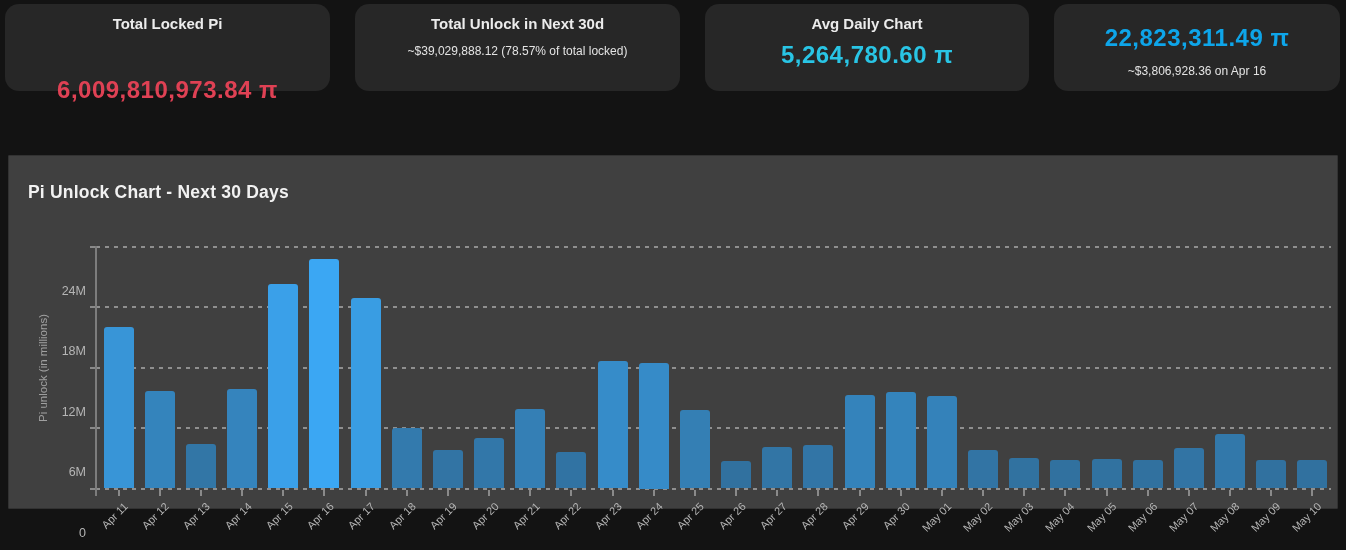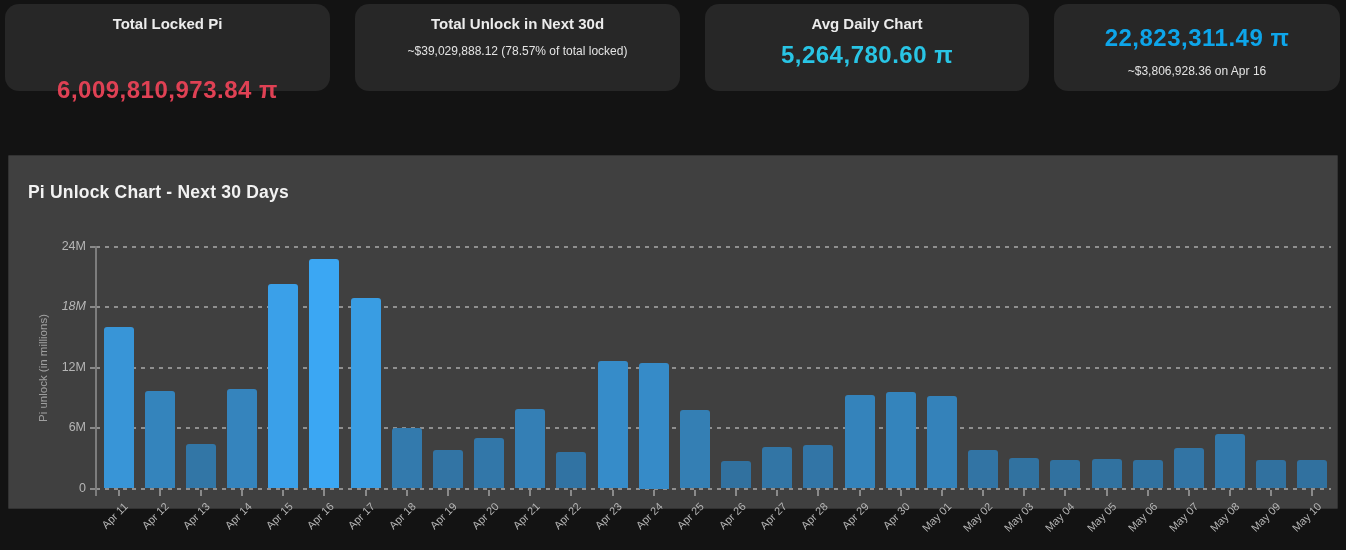--- a/index.html
+++ b/index.html
@@ -42,21 +42,21 @@
   }
   .chart { position: absolute; left: 0; top: 0; width: 100%; height: 100%; }
   .gridline {
     position: absolute;
     height: 2px;
     background: repeating-linear-gradient(90deg, #8f8f8f 0 4px, transparent 4px 9px);
   }
   .ytick-label {
     position: absolute;
     width: 46px; text-align: right;
-    font-size: 12.5px; color: #b5b5b5;
+    font-size: 12.5px; color: #b5b5b5; margin-top: 45px;
   }
   .ytick-mark { position: absolute; width: 6px; height: 2px; background: #8a8a8a; }
   .y-axis-line { position: absolute; width: 2px; background: #7d7d7d; }
   .y-axis-title {
     position: absolute;
     font-size: 11.5px; color: #a0a0a0;
     white-space: nowrap;
     transform: translate(-50%, -50%) rotate(-90deg);
   }
   .bar {
@@ -96,21 +96,21 @@
 </div>
 
 <div class="panel">
   <div class="panel-title">Pi Unlock Chart - Next 30 Days</div>
   <div class="chart" id="chart">
       <div class="gridline" style="left: 87px; top: 90.06px; width: 1235px;"></div>
       <div class="ytick-mark" style="left: 81px; top: 90.06px;"></div>
       <div class="ytick-label" style="left: 31px; top: 83.06px;">24M</div>
       <div class="gridline" style="left: 87px; top: 150.42px; width: 1235px;"></div>
       <div class="ytick-mark" style="left: 81px; top: 150.42px;"></div>
-      <div class="ytick-label" style="left: 31px; top: 143.42px; font-style: italic;">18M</div>
+      <div class="ytick-label" style="left: 31px; top: 143.42px;">18M</div>
       <div class="gridline" style="left: 87px; top: 210.78px; width: 1235px;"></div>
       <div class="ytick-mark" style="left: 81px; top: 210.78px;"></div>
       <div class="ytick-label" style="left: 31px; top: 203.78px;">12M</div>
       <div class="gridline" style="left: 87px; top: 271.14px; width: 1235px;"></div>
       <div class="ytick-mark" style="left: 81px; top: 271.14px;"></div>
       <div class="ytick-label" style="left: 31px; top: 264.14px;">6M</div>
       <div class="gridline" style="left: 87px; top: 331.5px; width: 1235px;"></div>
       <div class="ytick-mark" style="left: 81px; top: 331.5px;"></div>
       <div class="ytick-label" style="left: 31px; top: 324.5px;">0</div>
       <div class="y-axis-line" style="left: 86px; top: 90.06px; height: 250.44px;"></div>

